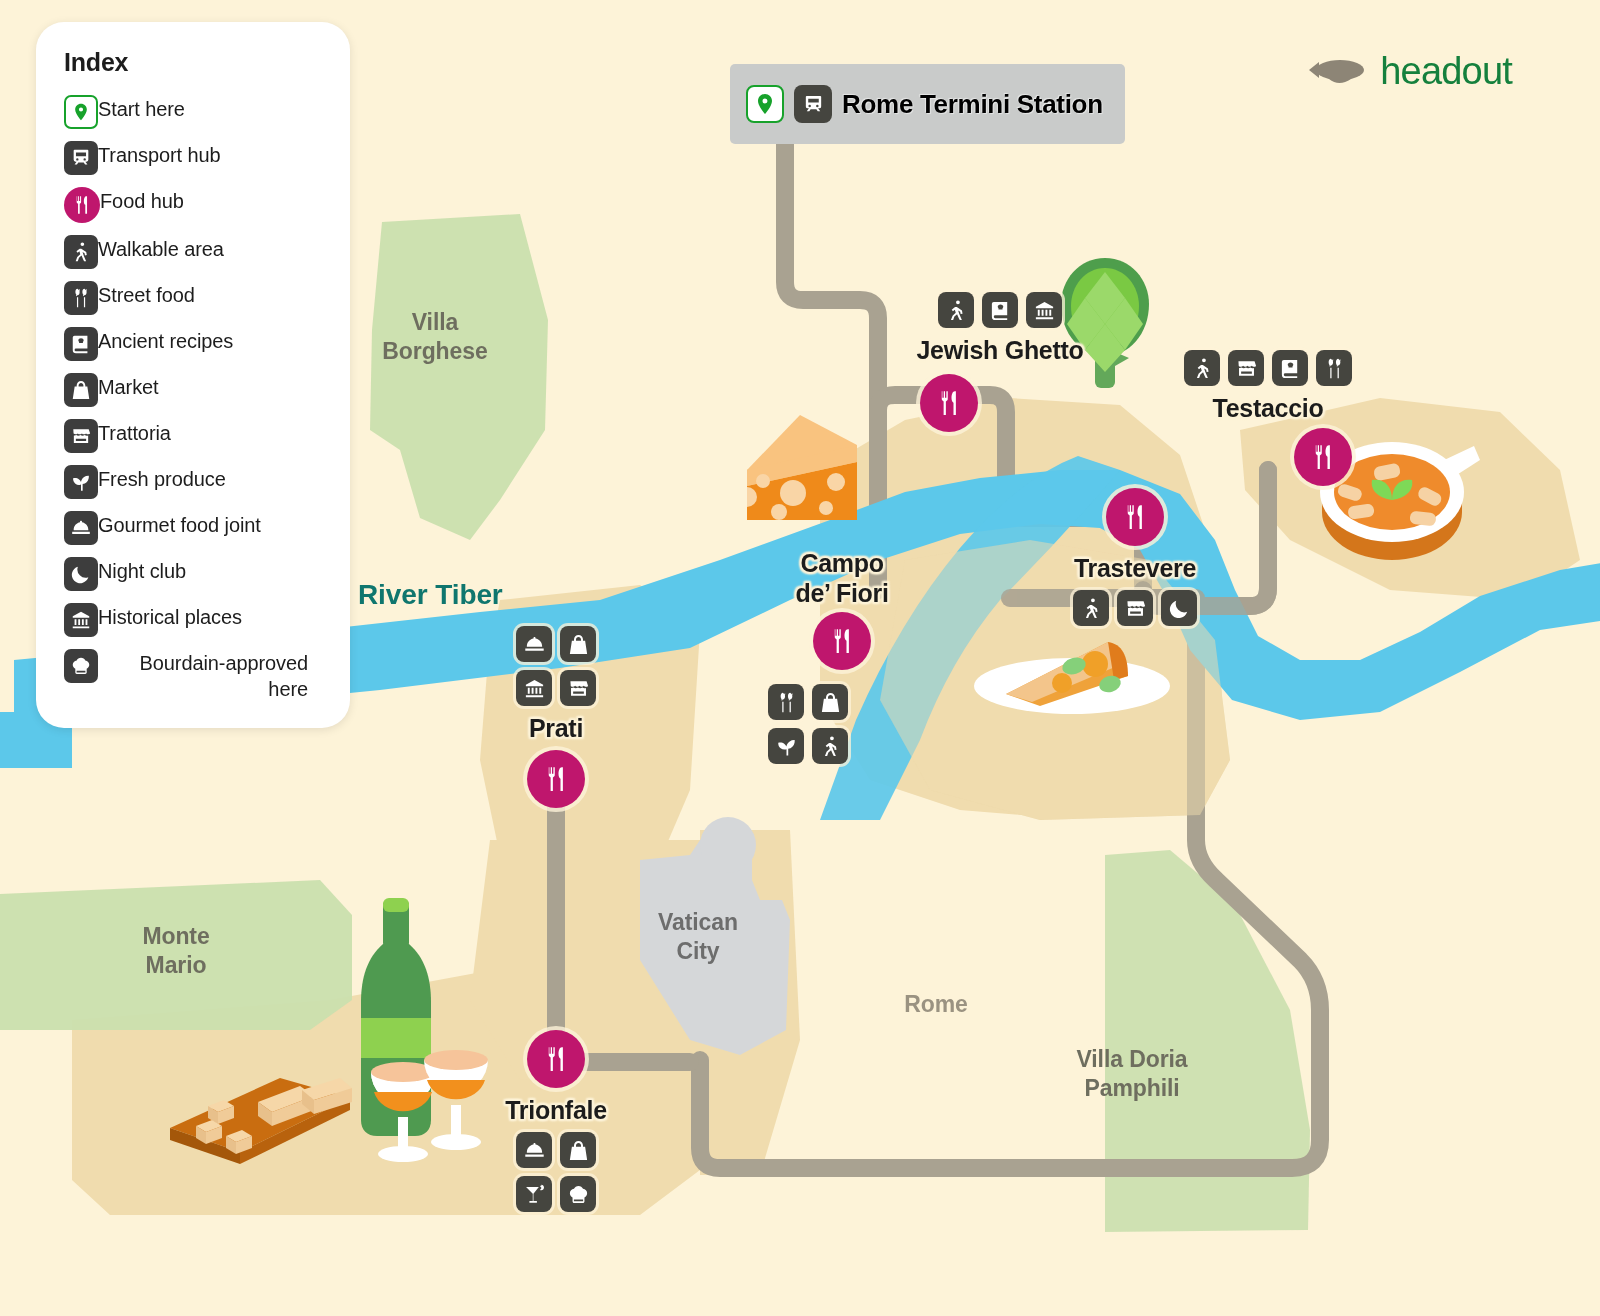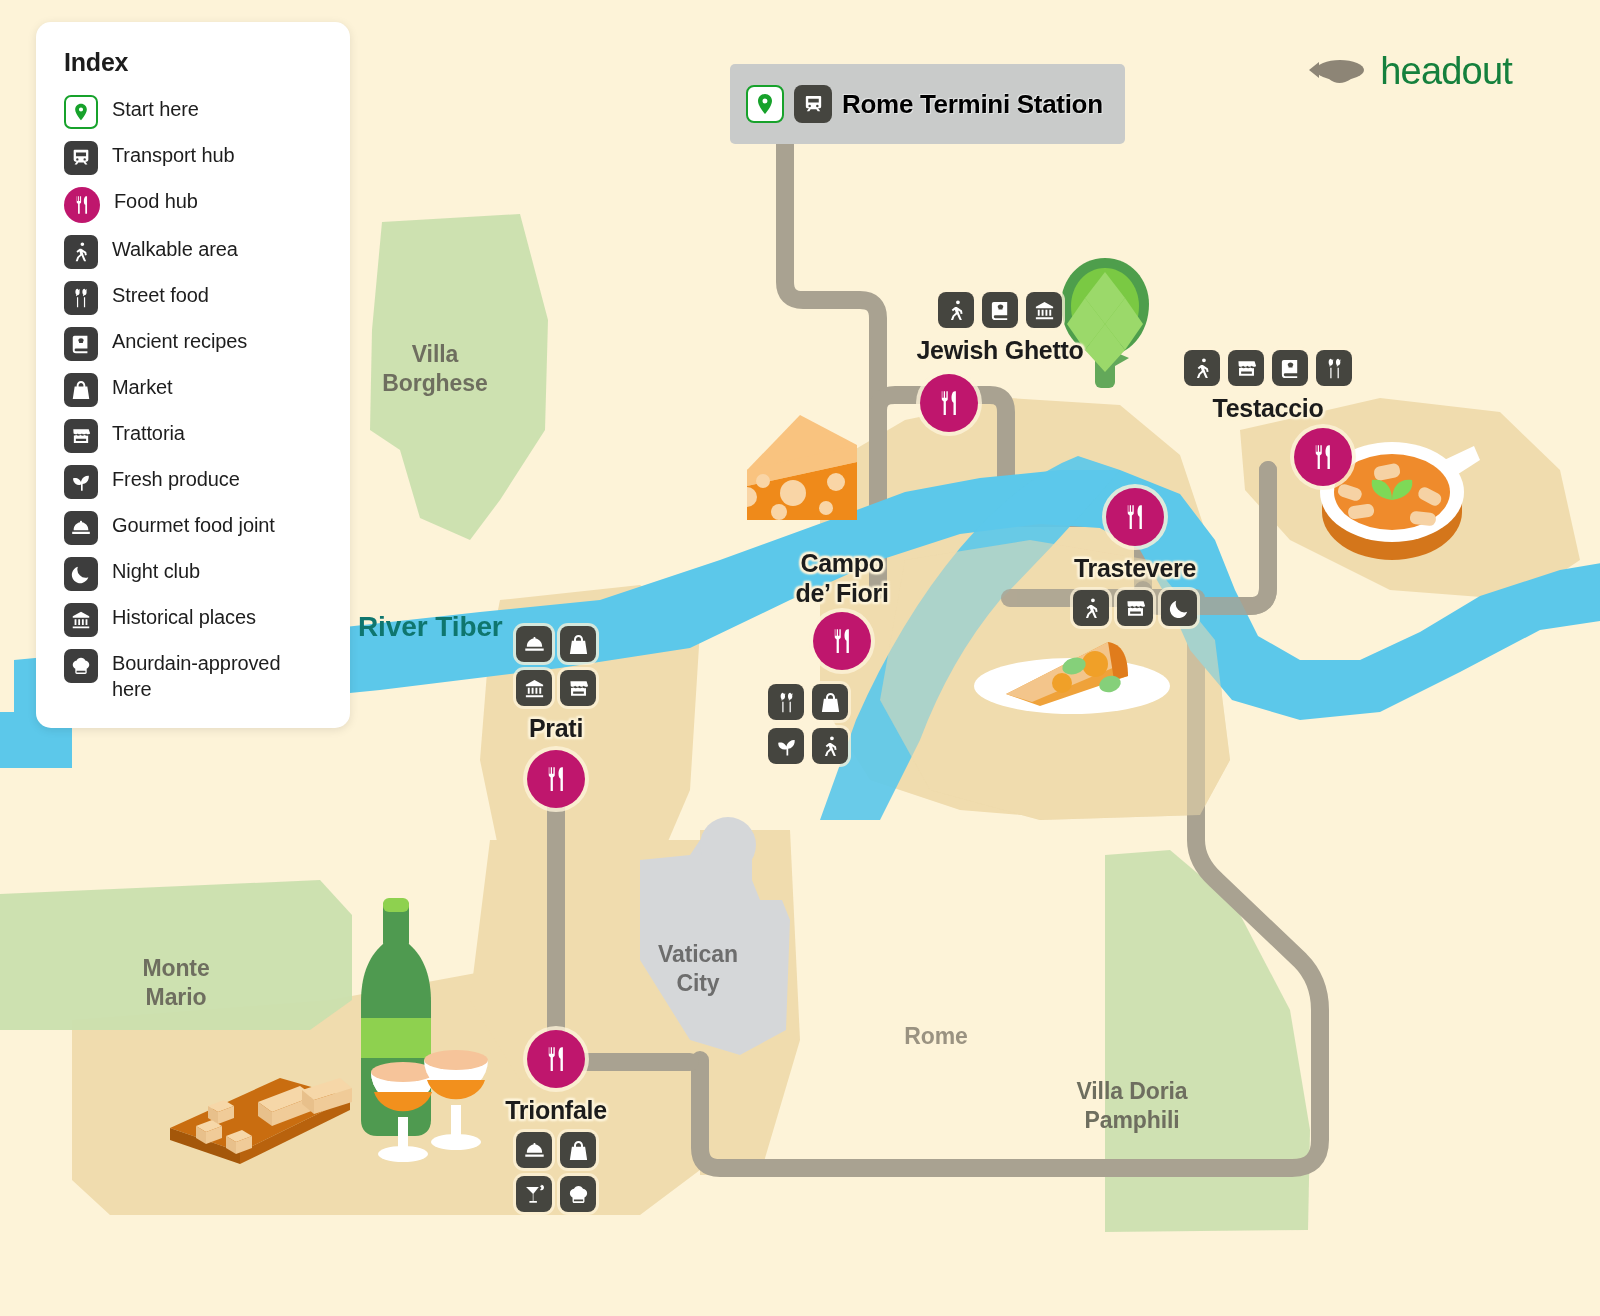--- a/index.html
+++ b/index.html
@@ -10,34 +10,34 @@
     overflow: hidden;
   }
   #stage { position: relative; width: 1600px; height: 1316px; background: #fdf3d8; }
   #mapsvg { position: absolute; inset: 0; }
 
   
   .legend {
     position: absolute; left: 36px; top: 22px;
     width: 314px;
     background: #ffffff;
-    border-radius: 15px;
+    border-radius: 28px;
     padding: 26px 24px 26px 28px;
     box-shadow: 0 2px 10px rgba(0,0,0,.10);
     z-index: 60;
   }
   .legend h2 {
     font-size: 25px; font-weight: bold; color: #1d1d1d;
     letter-spacing: -0.2px; margin-bottom: 18px;
   }
   .legend-row { display: flex; align-items: flex-start; margin-bottom: 12px; }
   .legend-row:last-child { margin-bottom: 0; }
   .legend-label {
     font-size: 20px; color: #1d1d1d; line-height: 26px;
-    margin-left: 14px; padding-top: 1px; letter-spacing: -0.1px;
+    margin-left: 0; padding-top: 1px; letter-spacing: -0.1px; text-align: right;
   }
 
   
   .chip {
     width: 34px; height: 34px; border-radius: 7px;
     background: #3d3d3d;
     display: inline-flex; align-items: center; justify-content: center;
     flex: 0 0 auto;
   }
   .chip svg { width: 22px; height: 22px; fill: #fff; display:block; }
@@ -79,21 +79,21 @@
     display: flex; align-items: center; justify-content: center;
     box-shadow: 0 0 0 4px rgba(253,243,216,.8);
     margin: 0 auto;
   }
   .foodhub svg { width: 30px; height: 30px; fill: #fff; display: block; }
 
   
   .arealabel {
     position: absolute; z-index: 20;
     font-size: 23px; font-weight: bold; color: #6e6e5f;
-    text-align: center; line-height: 29px; letter-spacing: -0.1px; margin-top: 32px;
+    text-align: center; line-height: 29px; letter-spacing: -0.1px;
   }
   .arealabel.grey { color: #6d6d6d; }
   .arealabel.river {
     color: #0f766e; font-size: 28px;
   }
   .arealabel.rome { color: #9a9281; font-size: 23px; }
 
   
   .terminus {
     position: absolute; left: 730px; top: 64px;

